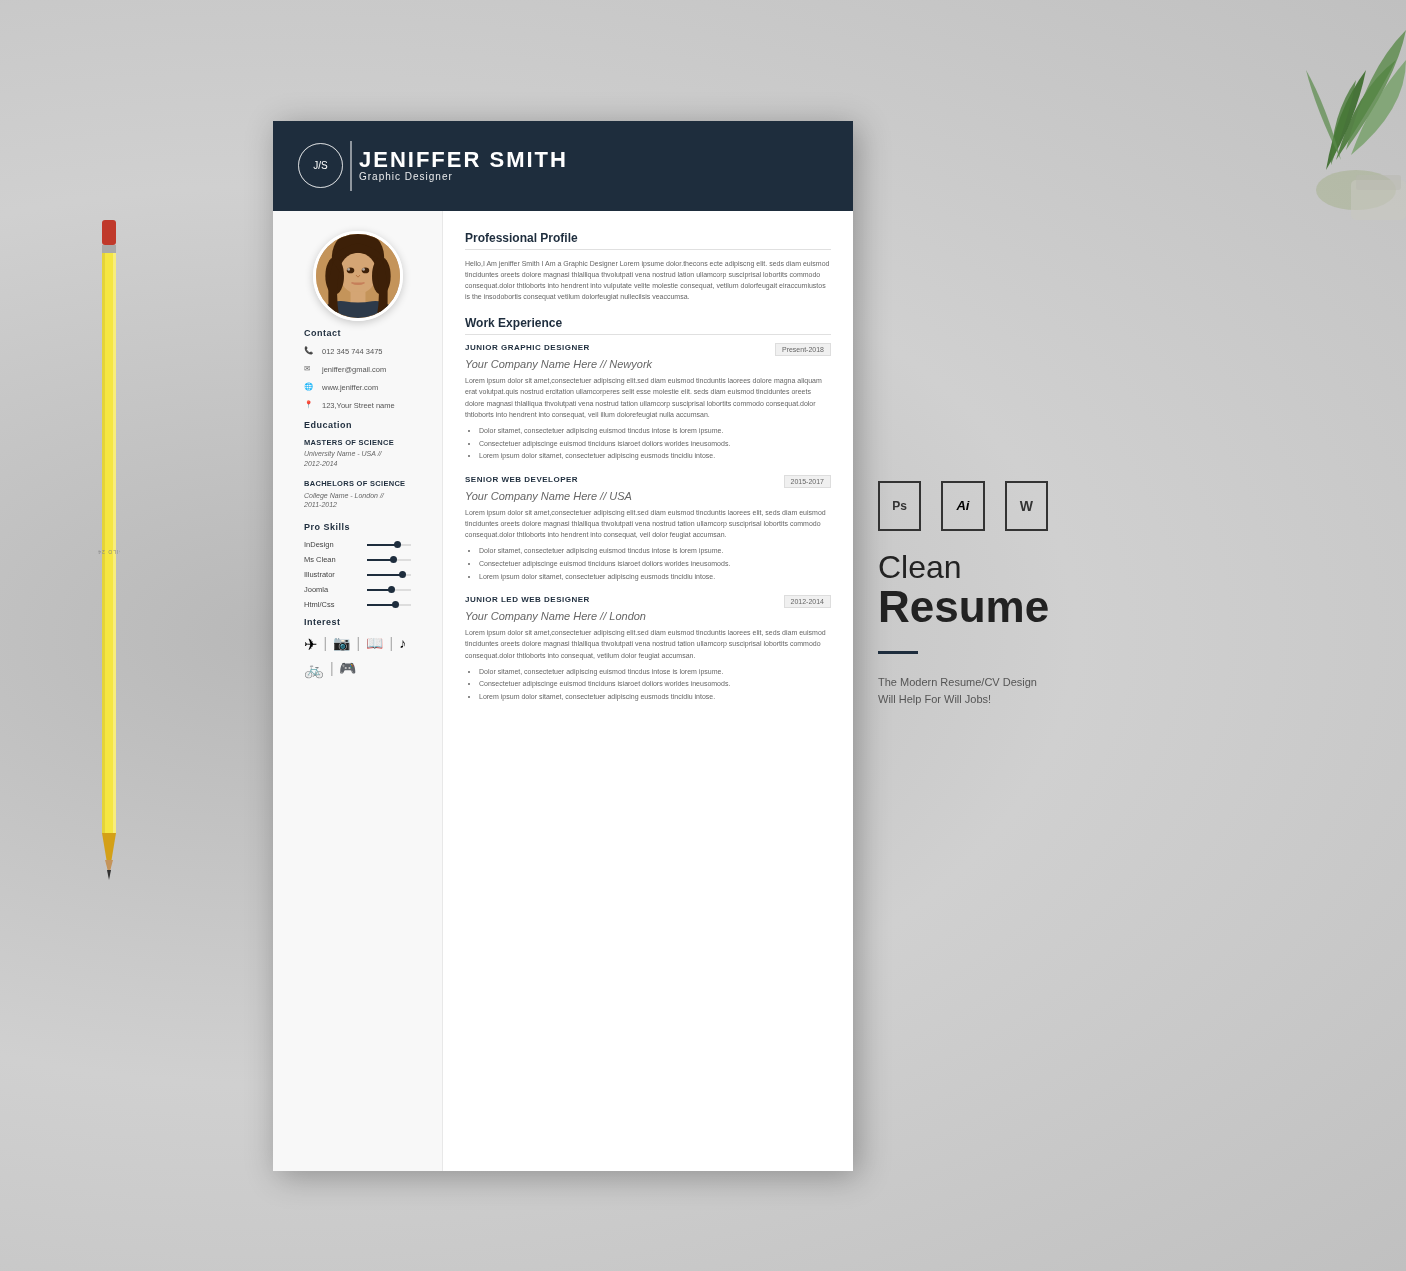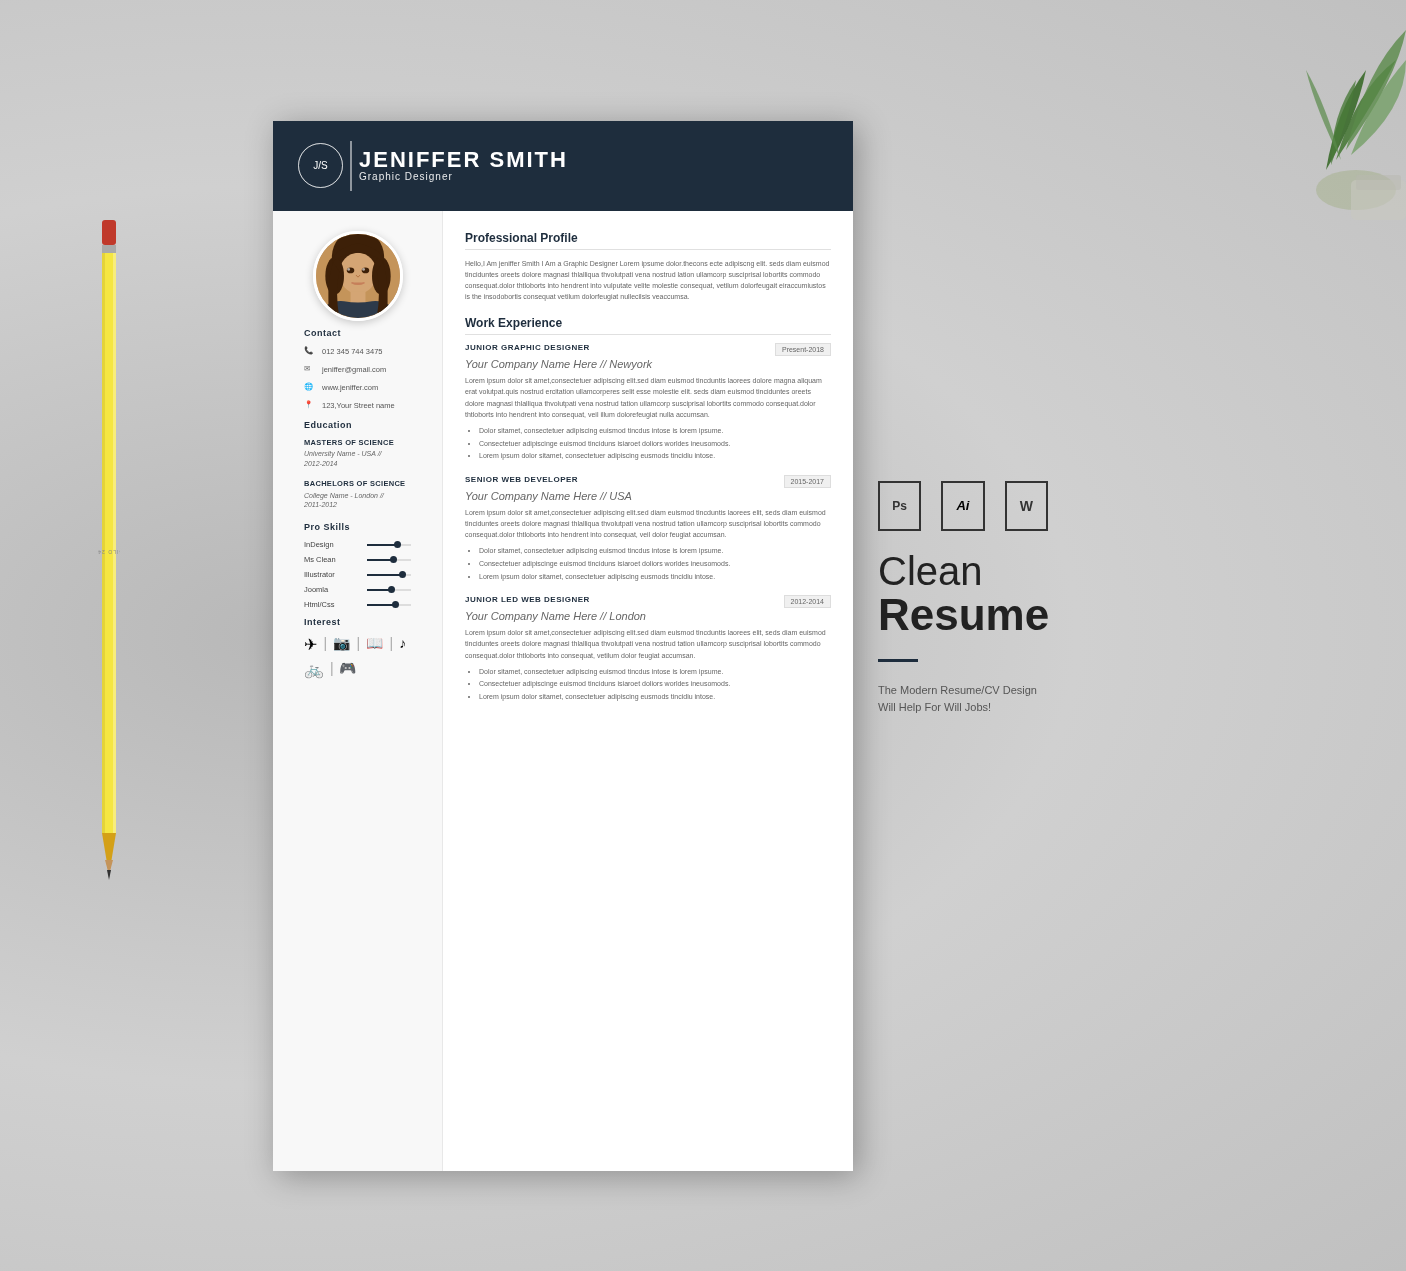--- a/index.html
+++ b/index.html
@@ -574,19 +574,19 @@
       </div>
       <div class="badge">
         <span style="font-size:13px;font-weight:700;color:#000000;font-style:italic;">Ai</span>
       </div>
       <div class="badge">
         <span style="font-size:14px;font-weight:700;color:#333;">W</span>
       </div>
     </div>
 
     <div>
-      <div style="font-size:40px;font-weight:300;color:#222;line-height:1;">Clean</div>
+      <div style="font-size:32px;font-weight:300;color:#222;line-height:1;">Clean</div>
       <div style="font-size:44px;font-weight:900;color:#222;line-height:1.1;">Resume</div>
     </div>
     <div style="width:40px;height:3px;background:#1e2d3d;"></div>
     <div style="font-size:11px;color:#555;line-height:1.6;max-width:180px;">The Modern Resume/CV Design Will Help For Will Jobs!</div>
   </div>
 </div>
 
 </body></html>

